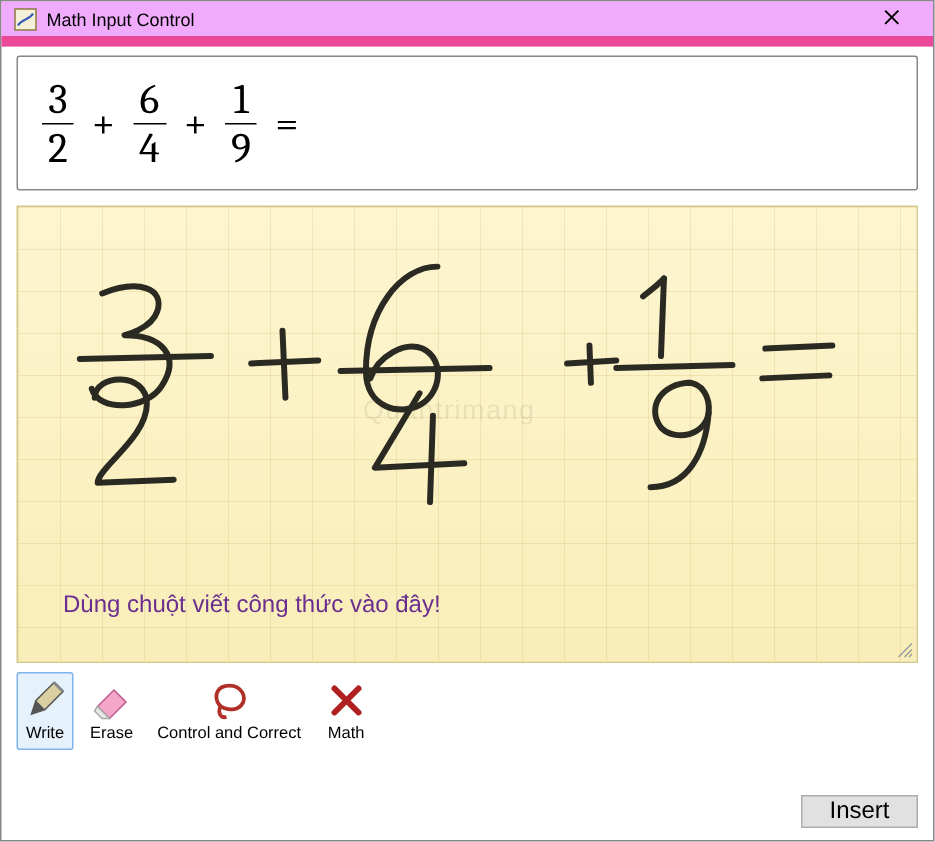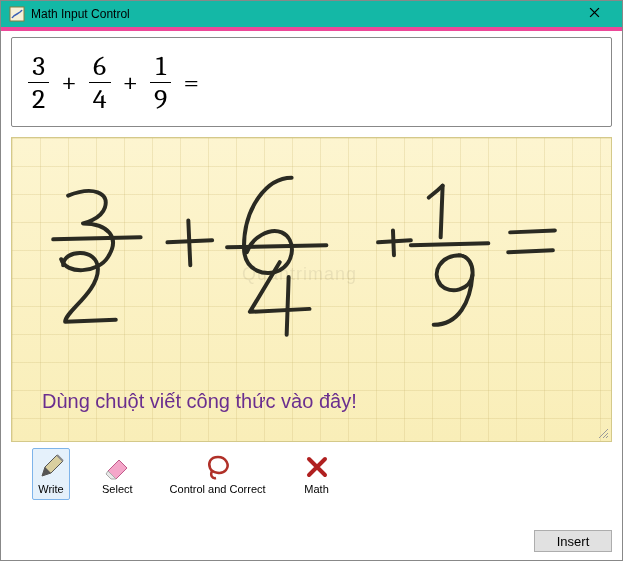--- a/index.html
+++ b/index.html
@@ -1,46 +1,46 @@
 <!DOCTYPE html>
 <html><head>
 <meta charset="utf-8">
 <style>
 * { box-sizing: border-box; margin: 0; padding: 0; }
 body { font-family: "Segoe UI", Tahoma, sans-serif; font-size: 12px; background: #e8e8e8; }
 .window { width: 623px; height: 561px; background: #fff; border: 1px solid #888; position: relative; }
-.titlebar { height: 30px; background: #14b8a6; border-bottom: 4px solid #ec4899; display: flex; align-items: center; padding: 0 8px; }
+.titlebar { height: 30px; background: #f0abfc; border-bottom: 7px solid #ec4899; display: flex; align-items: center; padding: 0 8px; }
 .titlebar-icon { width: 16px; height: 16px; margin-right: 6px; }
 .titlebar-title { flex: 1; font-size: 12px; color: #000; }
 .titlebar-close { width: 40px; height: 28px; display: flex; align-items: center; justify-content: center; cursor: pointer; }
 
 .content { padding: 6px 10px 10px 10px; }
 
 .output-box { border: 1px solid #888; border-radius: 2px; background: #fff; padding: 8px 12px; height: 90px; display: flex; align-items: center; }
 .math-expr { display: flex; align-items: center; font-family: Cambria, Georgia, serif; font-size: 28px; color: #000; }
 .frac { display: inline-flex; flex-direction: column; align-items: center; margin: 0 4px; line-height: 1; }
 .frac .num { padding: 0 4px 2px 4px; }
 .frac .den { border-top: 1.5px solid #000; padding: 2px 4px 0 4px; }
 .op { margin: 0 8px; }
 
 .canvas-area { margin-top: 10px; height: 305px; border: 1px solid #d4c98a; background: linear-gradient(to bottom, #fdf5d0 0%, #f9eeb8 100%); position: relative; overflow: hidden; }
 .grid-bg { position: absolute; inset: 0; background-image: linear-gradient(to right, rgba(200,180,110,0.25) 1px, transparent 1px), linear-gradient(to bottom, rgba(200,180,110,0.25) 1px, transparent 1px); background-size: 28px 28px; }
 .hw-svg { position: absolute; inset: 0; width: 100%; height: 100%; }
-.caption-text { position: absolute; bottom: 28px; left: 30px; font-family: "Segoe UI", sans-serif; font-size: 20px; color: #6a2e8f; font-weight: 500; }
+.caption-text { position: absolute; bottom: 28px; left: 30px; font-family: "Segoe UI", sans-serif; font-size: 16px; color: #6a2e8f; font-weight: 500; }
 .watermark { position: absolute; top: 45%; left: 48%; transform: translate(-50%,-50%); font-size: 18px; color: rgba(0,0,0,0.07); font-family: sans-serif; letter-spacing: 1px; }
 .resize-handle { position: absolute; right: 2px; bottom: 2px; width: 12px; height: 12px; }
 
 .toolbar { display: flex; gap: 6px; margin-top: 6px; }
-.tool-btn { min-width: 38px; height: 52px; display: flex; flex-direction: column; align-items: center; justify-content: flex-end; padding: 2px 4px 4px 4px; border: 1px solid transparent; border-radius: 2px; cursor: pointer; font-size: 11px; color: #000; gap: 2px; margin-left: 21px; }
+.tool-btn { min-width: 38px; height: 52px; display: flex; flex-direction: column; align-items: center; justify-content: flex-end; padding: 2px 4px 4px 4px; border: 1px solid transparent; border-radius: 2px; cursor: pointer; font-size: 11px; color: #000; gap: 2px; }
 .tool-btn.selected { background: #e5f1fb; border: 1px solid #7eb4ea; }
 .tool-btn .tool-icon { width: 28px; height: 28px; display: flex; align-items: center; justify-content: center; }
 .tool-btn .tool-label { text-align: center; }
 
 .footer { position: absolute; bottom: 8px; right: 10px; display: flex; gap: 6px; }
-.footer-btn { min-width: 78px; height: 22px; background: #e1e1e1; border: 1px solid #adadad; font-size: 13px; cursor: pointer; padding: 0 12px; }
+.footer-btn { min-width: 78px; height: 22px; background: #e1e1e1; border: 1px solid #adadad; font-size: 16px; cursor: pointer; padding: 0 12px; }
 </style>
 </head>
 <body>
 
 <div class="window">
 
   <div class="titlebar">
     <span class="titlebar-icon">
       <svg viewBox="0 0 16 16">
           <rect x="1" y="1" width="14" height="14" fill="#f5f0d8" stroke="#8a7b3e" stroke-width="1"></rect>
@@ -139,21 +139,21 @@
         </span>
         <span class="tool-label">Write</span>
       </div>
       <div class="tool-btn">
         <span class="tool-icon">
           <svg viewBox="0 0 28 28">
               <path d="M5 18 L16 7 L24 15 L13 26 Z" fill="#f4a6c9" stroke="#c05a8a"></path>
               <path d="M5 18 L13 26 L8 26 L3 21 Z" fill="#e8e8e8" stroke="#aaa"></path>
             </svg>
         </span>
-        <span class="tool-label">Select</span>
+        <span class="tool-label">Erase</span>
       </div>
       <div class="tool-btn">
         <span class="tool-icon">
           <svg viewBox="0 0 28 28">
               <path d="M14 4 C6 4 4 10 6 15 C8 20 18 22 22 17 C26 12 22 4 14 4 Z" fill="none" stroke="#b03028" stroke-width="2.5"></path>
               <path d="M8 18 C6 22 8 26 12 25" fill="none" stroke="#b03028" stroke-width="2.5"></path>
             </svg>
         </span>
         <span class="tool-label">Control and Correct</span>
       </div>

